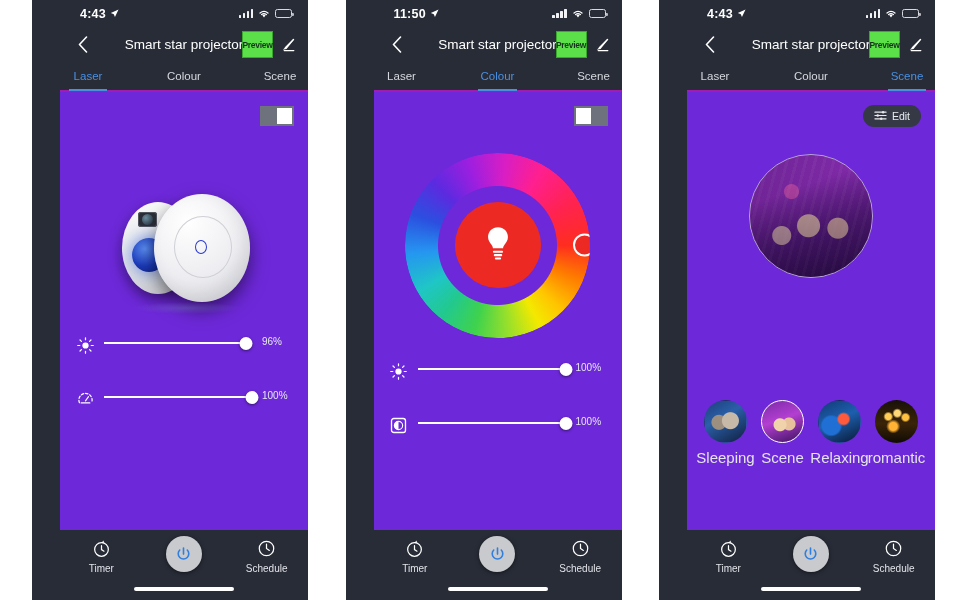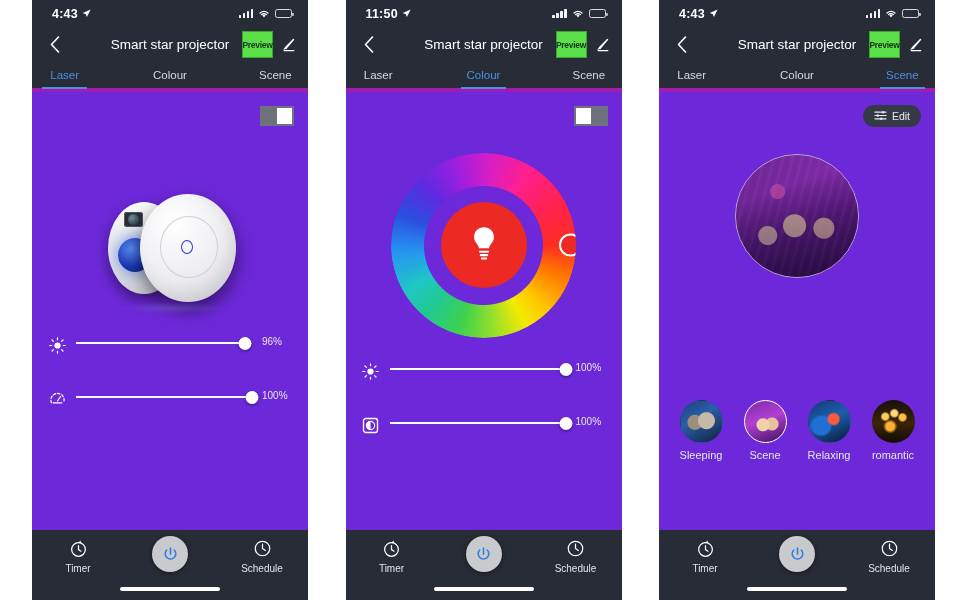--- a/index.html
+++ b/index.html
@@ -11,20 +11,21 @@
     position:relative; width:970px; height:600px; background:#ffffff;
     display:flex; justify-content:space-between; align-items:flex-start;
   }
   .phone{
     position:relative;
     width:276px; height:600px;
     background:#282c37;
     overflow:hidden;
     display:flex; flex-direction:column;
     color:#fff;
+    padding-left:28px;
   }
   .phone.p1{ margin-left:32px; }
   .phone.p3{ margin-right:35px; }
 
   
   .statusbar{
     height:27px; flex:0 0 27px;
     display:flex; align-items:center; justify-content:space-between;
     padding:0 16px 0 20px;
     font-size:12.5px; font-weight:bold; letter-spacing:.2px;
@@ -65,21 +66,21 @@
     background:#5ce04a; color:#14341b; font-size:8.5px; font-weight:bold;
     width:31px; height:27px; display:flex; align-items:center; justify-content:center;
     border:1px solid #3aa82c; letter-spacing:-.3px;
   }
   .edit-pencil{ width:16px; height:16px; }
 
   
   .tabs{
     height:30px; flex:0 0 30px;
     display:flex; align-items:stretch;
-    border-bottom:4px solid #a21caf;
+    border-bottom:2px solid #a21caf;
     gap:40px;
   }
   .tab{
     flex:1; display:flex; align-items:center; justify-content:center;
     font-size:11.5px; color:#d6d8de; position:relative;
   }
   .tab.active{ color:#4a90e2; }
   .tab.active::after{
     content:""; position:absolute; left:16%; right:16%; bottom:-1px;
     height:2px; background:#4a90e2;
@@ -224,21 +225,21 @@
   .scene-list{
     position:absolute; left:0; right:0; top:308px;
     display:flex; justify-content:space-around; padding:0 10px;
   }
   .scene-item{ width:56px; display:flex; flex-direction:column; align-items:center; gap:6px; }
   .scene-thumb{
     width:43px; height:43px; border-radius:50%; overflow:hidden; position:relative;
     border:1.5px solid transparent;
   }
   .scene-item.sel .scene-thumb{ border-color:#ffffff; }
-  .scene-label{ font-size:11px; color:#e4e5ea; }
+  .scene-label{ font-size:15px; color:#e4e5ea; }
   .th-sleeping{
     background:
       radial-gradient(circle at 62% 48%, #c7b9a8 0 8px, transparent 9px),
       radial-gradient(circle at 34% 52%, #9d8f80 0 7px, transparent 8px),
       linear-gradient(150deg,#1d3f7a 0%,#2a5fa8 40%,#10203f 100%);
   }
   .th-party{
     background:
       radial-gradient(circle at 44% 58%, #f0d2ab 0 6px, transparent 7px),
       radial-gradient(circle at 66% 56%, #e6c19c 0 6px, transparent 7px),

